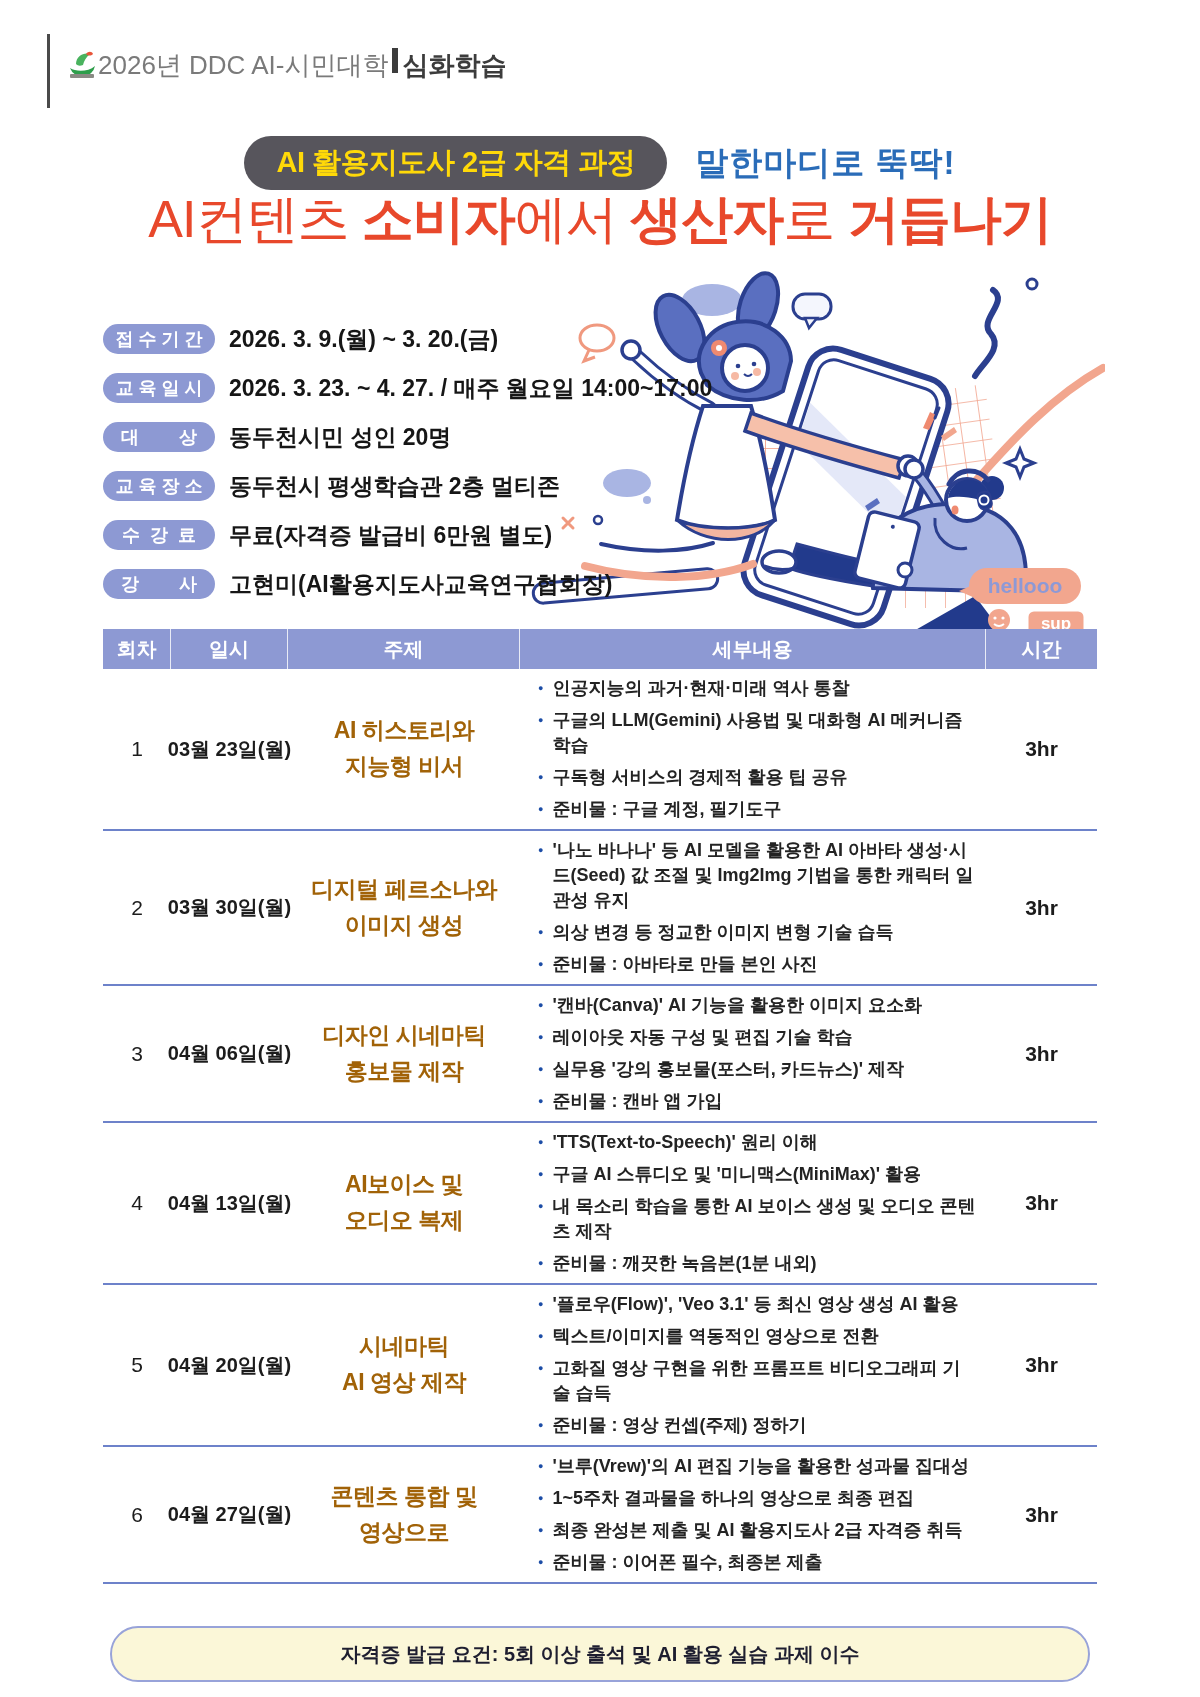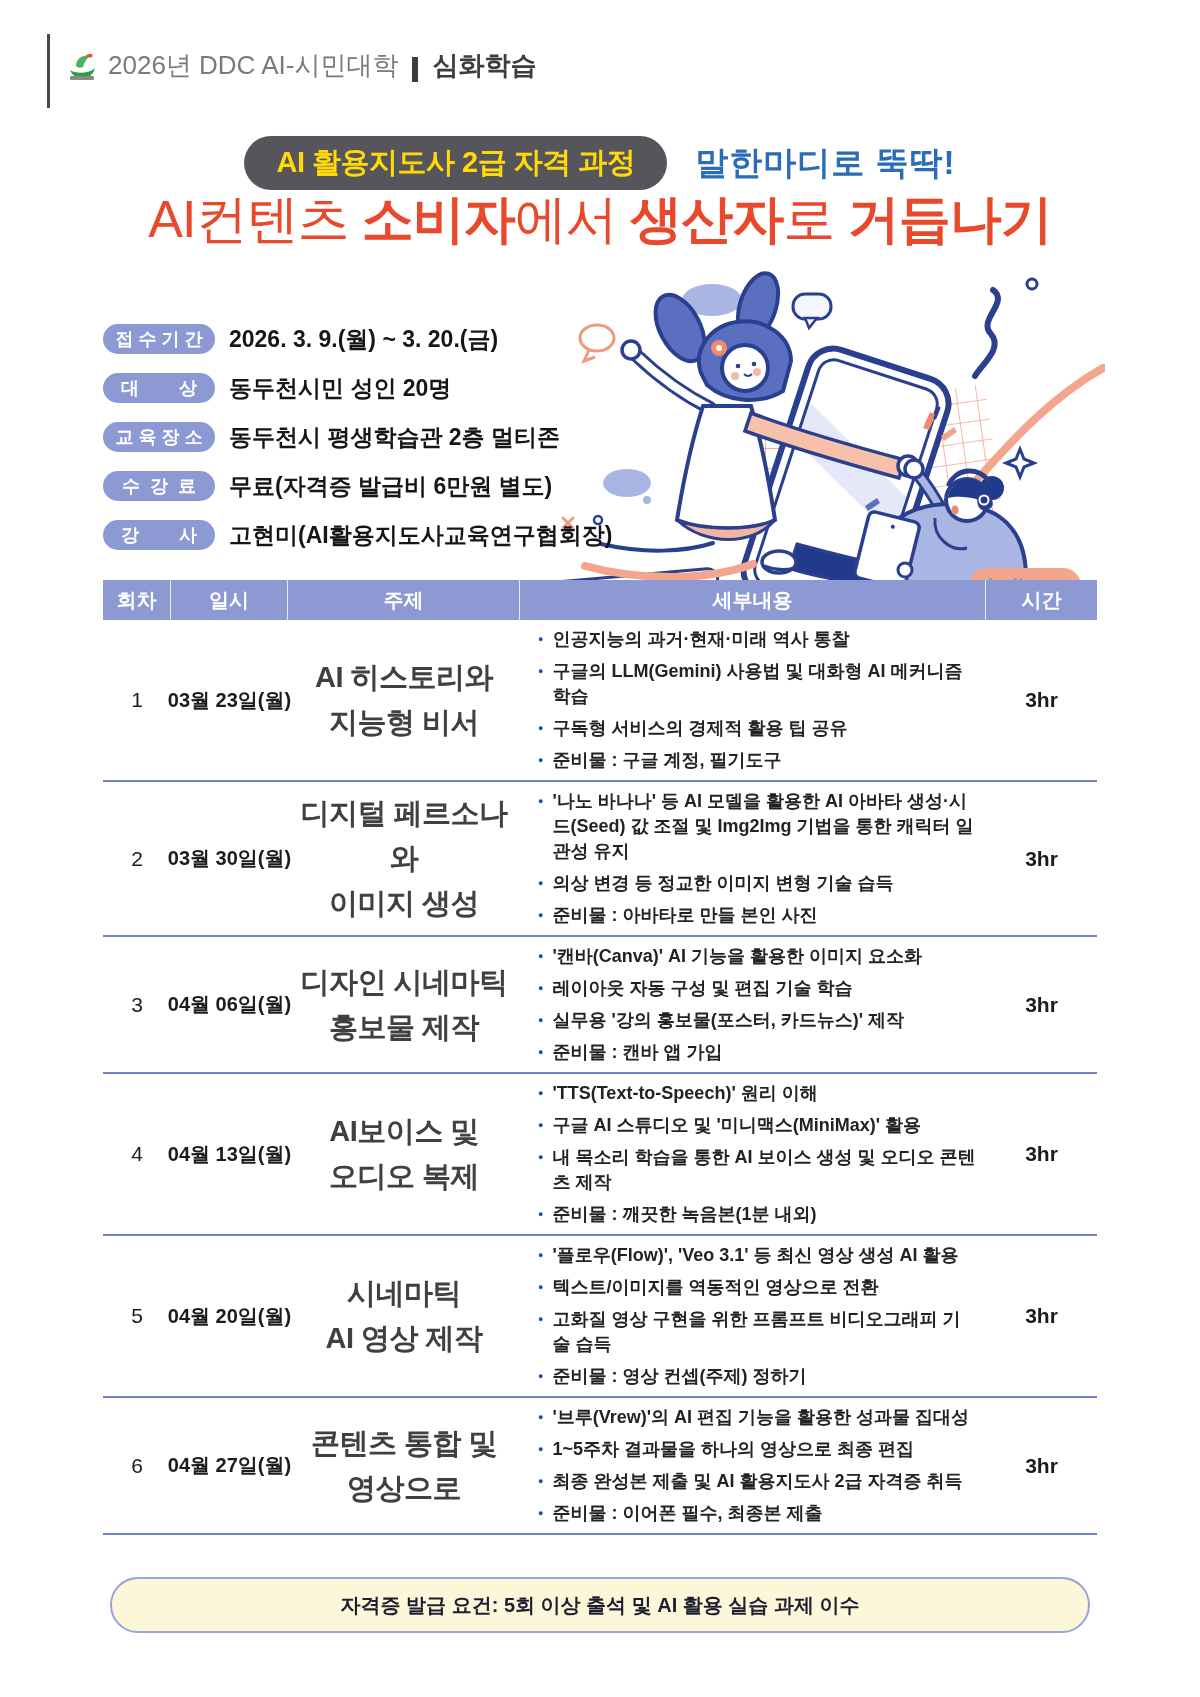--- a/index.html
+++ b/index.html
@@ -3,21 +3,21 @@
 <meta charset="utf-8">
 <style>
 *{box-sizing:border-box;margin:0;padding:0}
 html,body{width:1200px}
 body{
   height:1697px;background:#ffffff;position:relative;overflow:hidden;
   font-family:"Liberation Sans","DejaVu Sans",sans-serif;color:#1c1c1c;
 }
 
 .header-rule{position:absolute;left:47px;top:34px;width:3px;height:74px;background:#4a4a4a}
-.header{margin:48px 0 0 66px;display:flex;align-items:flex-end;gap:10px;font-size:26px;line-height:34px}
+.header{margin:48px 0 0 66px;display:flex;align-items:flex-start;font-size:26px;line-height:34px}
 .brand{color:#7a7a7a;font-weight:500}
 .hsep{width:6px;height:25px;background:#3c3c3c;display:inline-block;margin:0 4px}
 .hsub{color:#3c3c3c;font-weight:800}
 
 .hero{text-align:center;margin-top:54px}
 .badge-row{display:flex;justify-content:center;align-items:center;gap:28px}
 .badge{background:#57555c;color:#ffd908;font-size:29px;font-weight:800;padding:7px 32px;border-radius:999px;letter-spacing:-0.5px}
 .tagline{color:#2a6cb8;font-size:33px;font-weight:700;letter-spacing:1px}
 .page-title{font-size:52px;color:#e8482b;letter-spacing:-1px;line-height:58px}
 .tn{font-weight:500}.tb{font-weight:900}
@@ -33,21 +33,21 @@
 .table{width:994px;margin:30px 0 0 103px;position:relative;z-index:2}
 .thead,.trow{display:grid;grid-template-columns:68px 117px 232px 466px 111px}
 .thead{background:#8d99d3;height:40px}
 .th{color:#fff;font-size:20px;font-weight:600;display:flex;align-items:center;justify-content:center;
   border-right:1px solid rgba(255,255,255,.8)}
 .th:last-child{border-right:none}
 .trow{border-bottom:2px solid #6d82ca;padding:5px 0;background:#fff}
 .c{display:flex;flex-direction:column;align-items:center;justify-content:center}
 .c-no{font-size:21px;font-weight:500}
 .c-date{font-size:20px;font-weight:600;white-space:nowrap}
-.c-topic{color:#404040;font-size:29px;font-weight:800;line-height:1.55;text-align:center;letter-spacing:-0.5px}
+.c-topic{color:#a16207;font-size:23px;font-weight:800;line-height:1.55;text-align:right;letter-spacing:-0.5px}
 .c-details{align-items:flex-start;padding:2px 8px 2px 18px}
 .bullet{display:flex;align-items:flex-start;line-height:25px;font-size:18px;font-weight:600;color:#232323;text-align:left}
 .bullet+.bullet{margin-top:7px}
 .dot{color:#1c4da6;font-size:9px;line-height:25px;margin-right:9px;flex:0 0 auto}
 .c-hours{font-size:21px;font-weight:600}
 
 .banner{width:980px;height:56px;margin:42px auto 0;border-radius:28px;background:#fbf7d8;border:2px solid #98a3d9;
   display:flex;align-items:center;justify-content:center;font-size:20px;font-weight:800;color:#1e1e30;position:relative;z-index:2}
 </style>
 </head>
@@ -74,20 +74,24 @@
   </div>
   <div class="page-title"><span class="tn">AI컨텐츠 </span><span class="tb">소비자</span><span class="tn">에서 </span><span class="tb">생산자</span><span class="tn">로 </span><span class="tb">거듭나기</span></div>
 </div>
 
 <div class="info-list">
   <div class="info-row">
     <span class="pill">접 수 기 간</span>
     <span class="ival">2026. 3. 9.(월) ~ 3. 20.(금)</span>
   </div>
 
+  <div class="info-row">
+    <span class="pill">교 육 일 시</span>
+    <span class="ival">2026. 3. 23. ~ 4. 27. / 매주 월요일 14:00~17:00</span>
+  </div>
 
   <div class="info-row">
     <span class="pill">대&nbsp;&nbsp;&nbsp;&nbsp;&nbsp;&nbsp;&nbsp;&nbsp;상</span>
     <span class="ival">동두천시민 성인 20명</span>
   </div>
 
   <div class="info-row">
     <span class="pill">교 육 장 소</span>
     <span class="ival">동두천시 평생학습관 2층 멀티존</span>
   </div>

